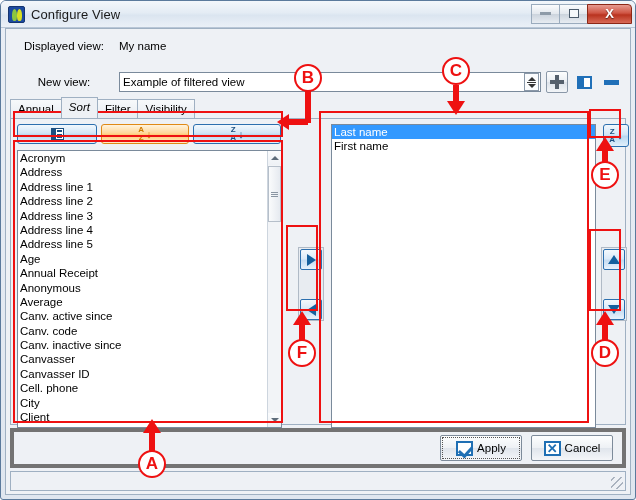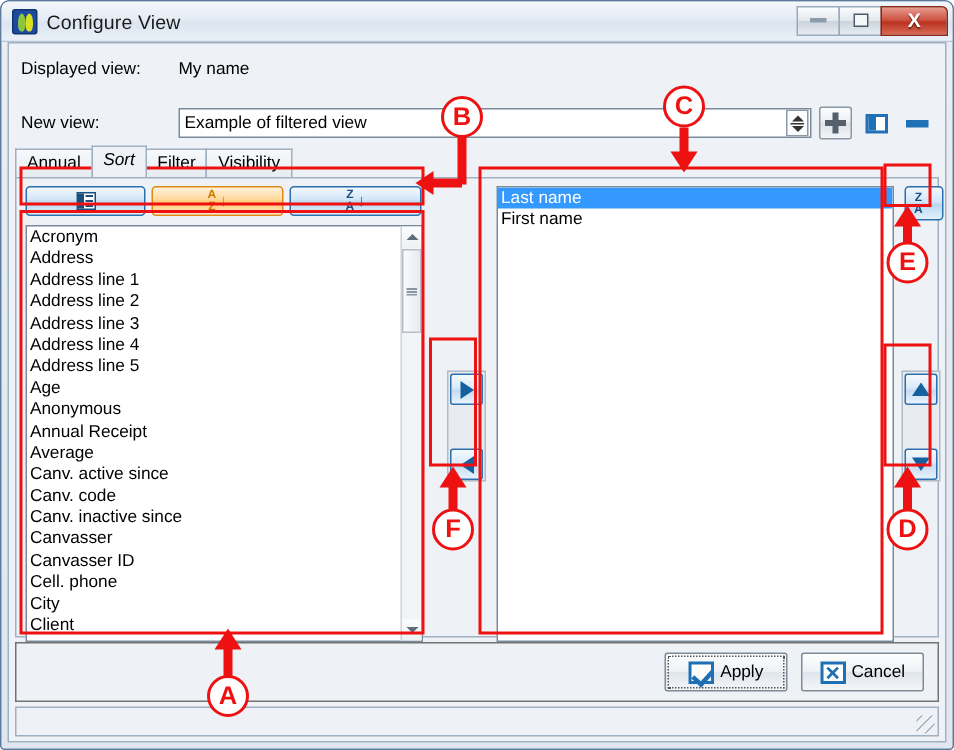--- a/index.html
+++ b/index.html
@@ -69,21 +69,21 @@
 
   
   .dlgbody {
     position: absolute; top: 27px; left: 4px; right: 4px; bottom: 4px;
     background: #eef1f5;
     border: 1px solid #9fb0c2;
   }
 
   .fieldrow { display: flex; align-items: center; height: 19px; }
   .lbl {
-    font-size: 11.5px; color: #000; text-align: left;
+    font-size: 11.5px; color: #000; text-align: center;
     width: 105px; padding-right: 5px;
   }
   .ro-val { font-size: 11.5px; color: #000; }
 
   .newview-row { display: flex; align-items: center; margin-top: 16px; }
   .spin-input {
     position: relative; height: 20px;
     border: 1px solid #7a8a9b; background: #fff;
     display: flex; align-items: center; flex: 1;
   }
@@ -205,21 +205,21 @@
   .tri-u { width:0;height:0;border-left:6px solid transparent;border-right:6px solid transparent;border-bottom:9px solid #15609e; }
   .tri-d { width:0;height:0;border-left:6px solid transparent;border-right:6px solid transparent;border-top:9px solid #15609e; }
   .btnframe {
     position: absolute; width: 26px;
     border: 1px solid #b0bac6; background: #e8ecf1;
   }
 
   
   .footer {
     position: absolute; left: 4px; right: 4px; bottom: 26px; height: 40px;
-    border: 1px solid #737373; background: #eef1f5;
+    border: 4px solid #737373; background: #eef1f5;
     display: flex; align-items: center; justify-content: flex-end;
   }
   .dlgbtn {
     height: 26px; min-width: 82px; margin-right: 9px;
     border: 1px solid #7d8b9a; border-radius: 2px;
     background: linear-gradient(180deg,#fdfefe 0%,#eef1f5 48%,#e0e5ec 52%,#f4f6f9 100%);
     display: flex; align-items: center; justify-content: center; gap: 4px;
     font-size: 11.5px; color: #000; padding: 0 7px;
   }
   .dlgbtn.default { outline: 1px dotted #555; outline-offset: -3px; }
@@ -338,22 +338,22 @@
       <div class="listwrap" style="left:6px; top:31px; width:265px; height:278px;">
         <div class="items" id="left-items">
             <div class="litem">Acronym</div>
             <div class="litem">Address</div>
             <div class="litem">Address line 1</div>
             <div class="litem">Address line 2</div>
             <div class="litem">Address line 3</div>
             <div class="litem">Address line 4</div>
             <div class="litem">Address line 5</div>
             <div class="litem">Age</div>
+            <div class="litem">Annual Receipt</div>
             <div class="litem">Anonymous</div>
-            <div class="litem">Annual Receipt</div>
             <div class="litem">Average</div>
             <div class="litem">Canv. active since</div>
             <div class="litem">Canv. code</div>
             <div class="litem">Canv. inactive since</div>
             <div class="litem">Canvasser</div>
             <div class="litem">Canvasser ID</div>
             <div class="litem">Cell. phone</div>
             <div class="litem">City</div>
             <div class="litem">Client</div>
           </div>

